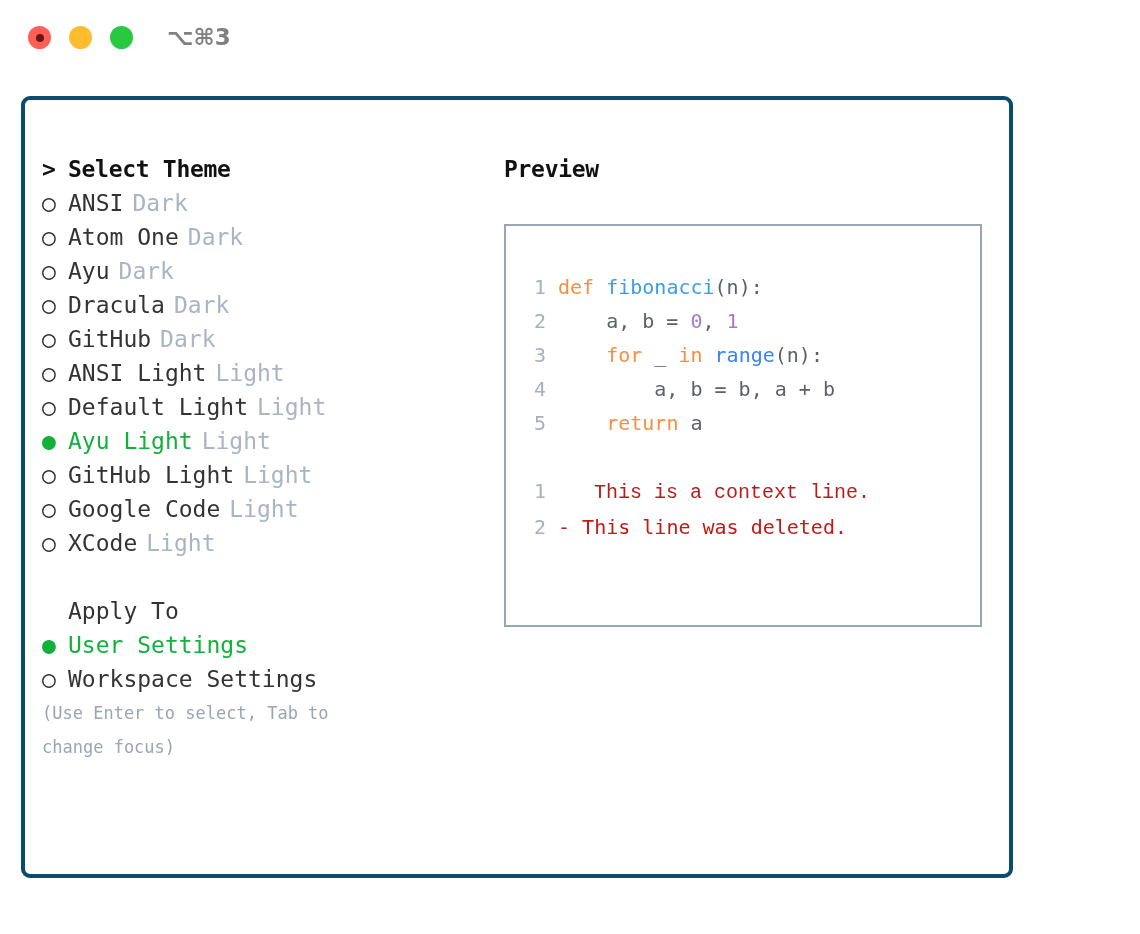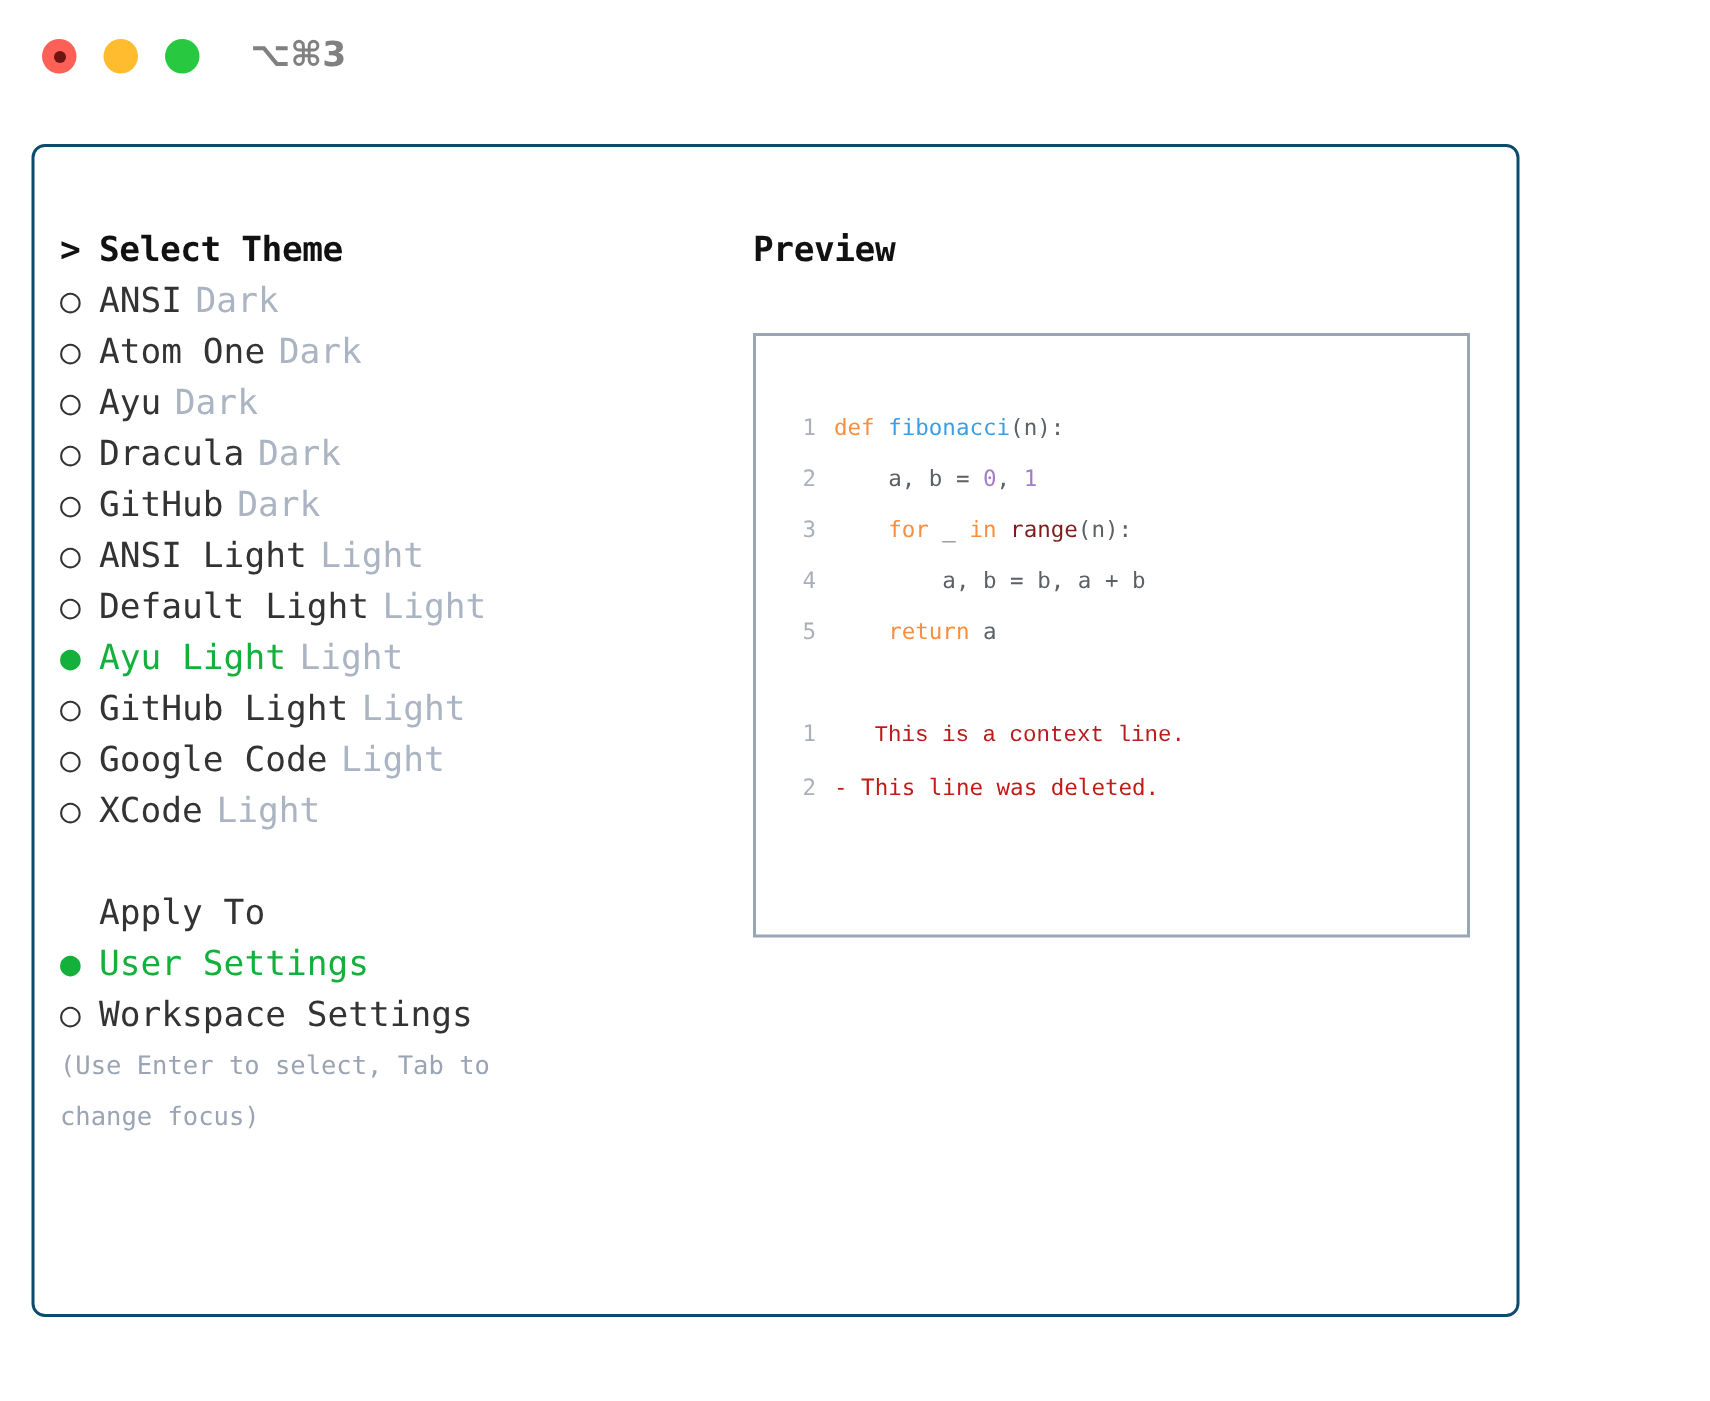--- a/index.html
+++ b/index.html
@@ -70,21 +70,21 @@
     font-family: "DejaVu Sans", sans-serif;
   }
 
   
   .panel {
     position: absolute;
     left: 21px;
     top: 96px;
     width: 992px;
     height: 782px;
-    border: 2px solid #0c4a6e;
+    border: 4px solid #0c4a6e;
     border-radius: 9px;
     background: #ffffff;
     box-sizing: border-box;
   }
 
   .columns {
     position: absolute;
     left: 0; top: 0;
     width: 100%;
     height: 100%;
@@ -153,36 +153,36 @@
   .preview-box {
     margin-top: 38px;
     width: 478px;
     height: 403px;
     border: 2px solid #9aa5b5;
     background: #ffffff;
     box-sizing: border-box;
     padding: 44px 0 0 18px;
   }
   .code-line {
-    font-size: 15px;
+    font-size: 20px;
     line-height: 34px;
     white-space: pre;
     color: #5c6166;
   }
   .ln {
     color: #aab0bb;
     display: inline-block;
     width: 22px;
     text-align: right;
     margin-right: 12px;
   }
   .tok-kw { color: #fa8d3e; }
   .tok-fn { color: #399ee6; }
   .tok-num { color: #a37acc; }
-  .tok-builtin { color: #7f1d1d; }
+  .tok-builtin { color: #3b82f6; }
   .tok-plain { color: #5c6166; }
 
   .code-gap { height: 34px; }
 
   .diff-ctx { color: #b91c1c; font-family: Liberation Mono, monospace; }
   .diff-del { color: #c41a16; }
   .diff-add { color: #00bb00; }
 </style>
 </head>
 <body>

